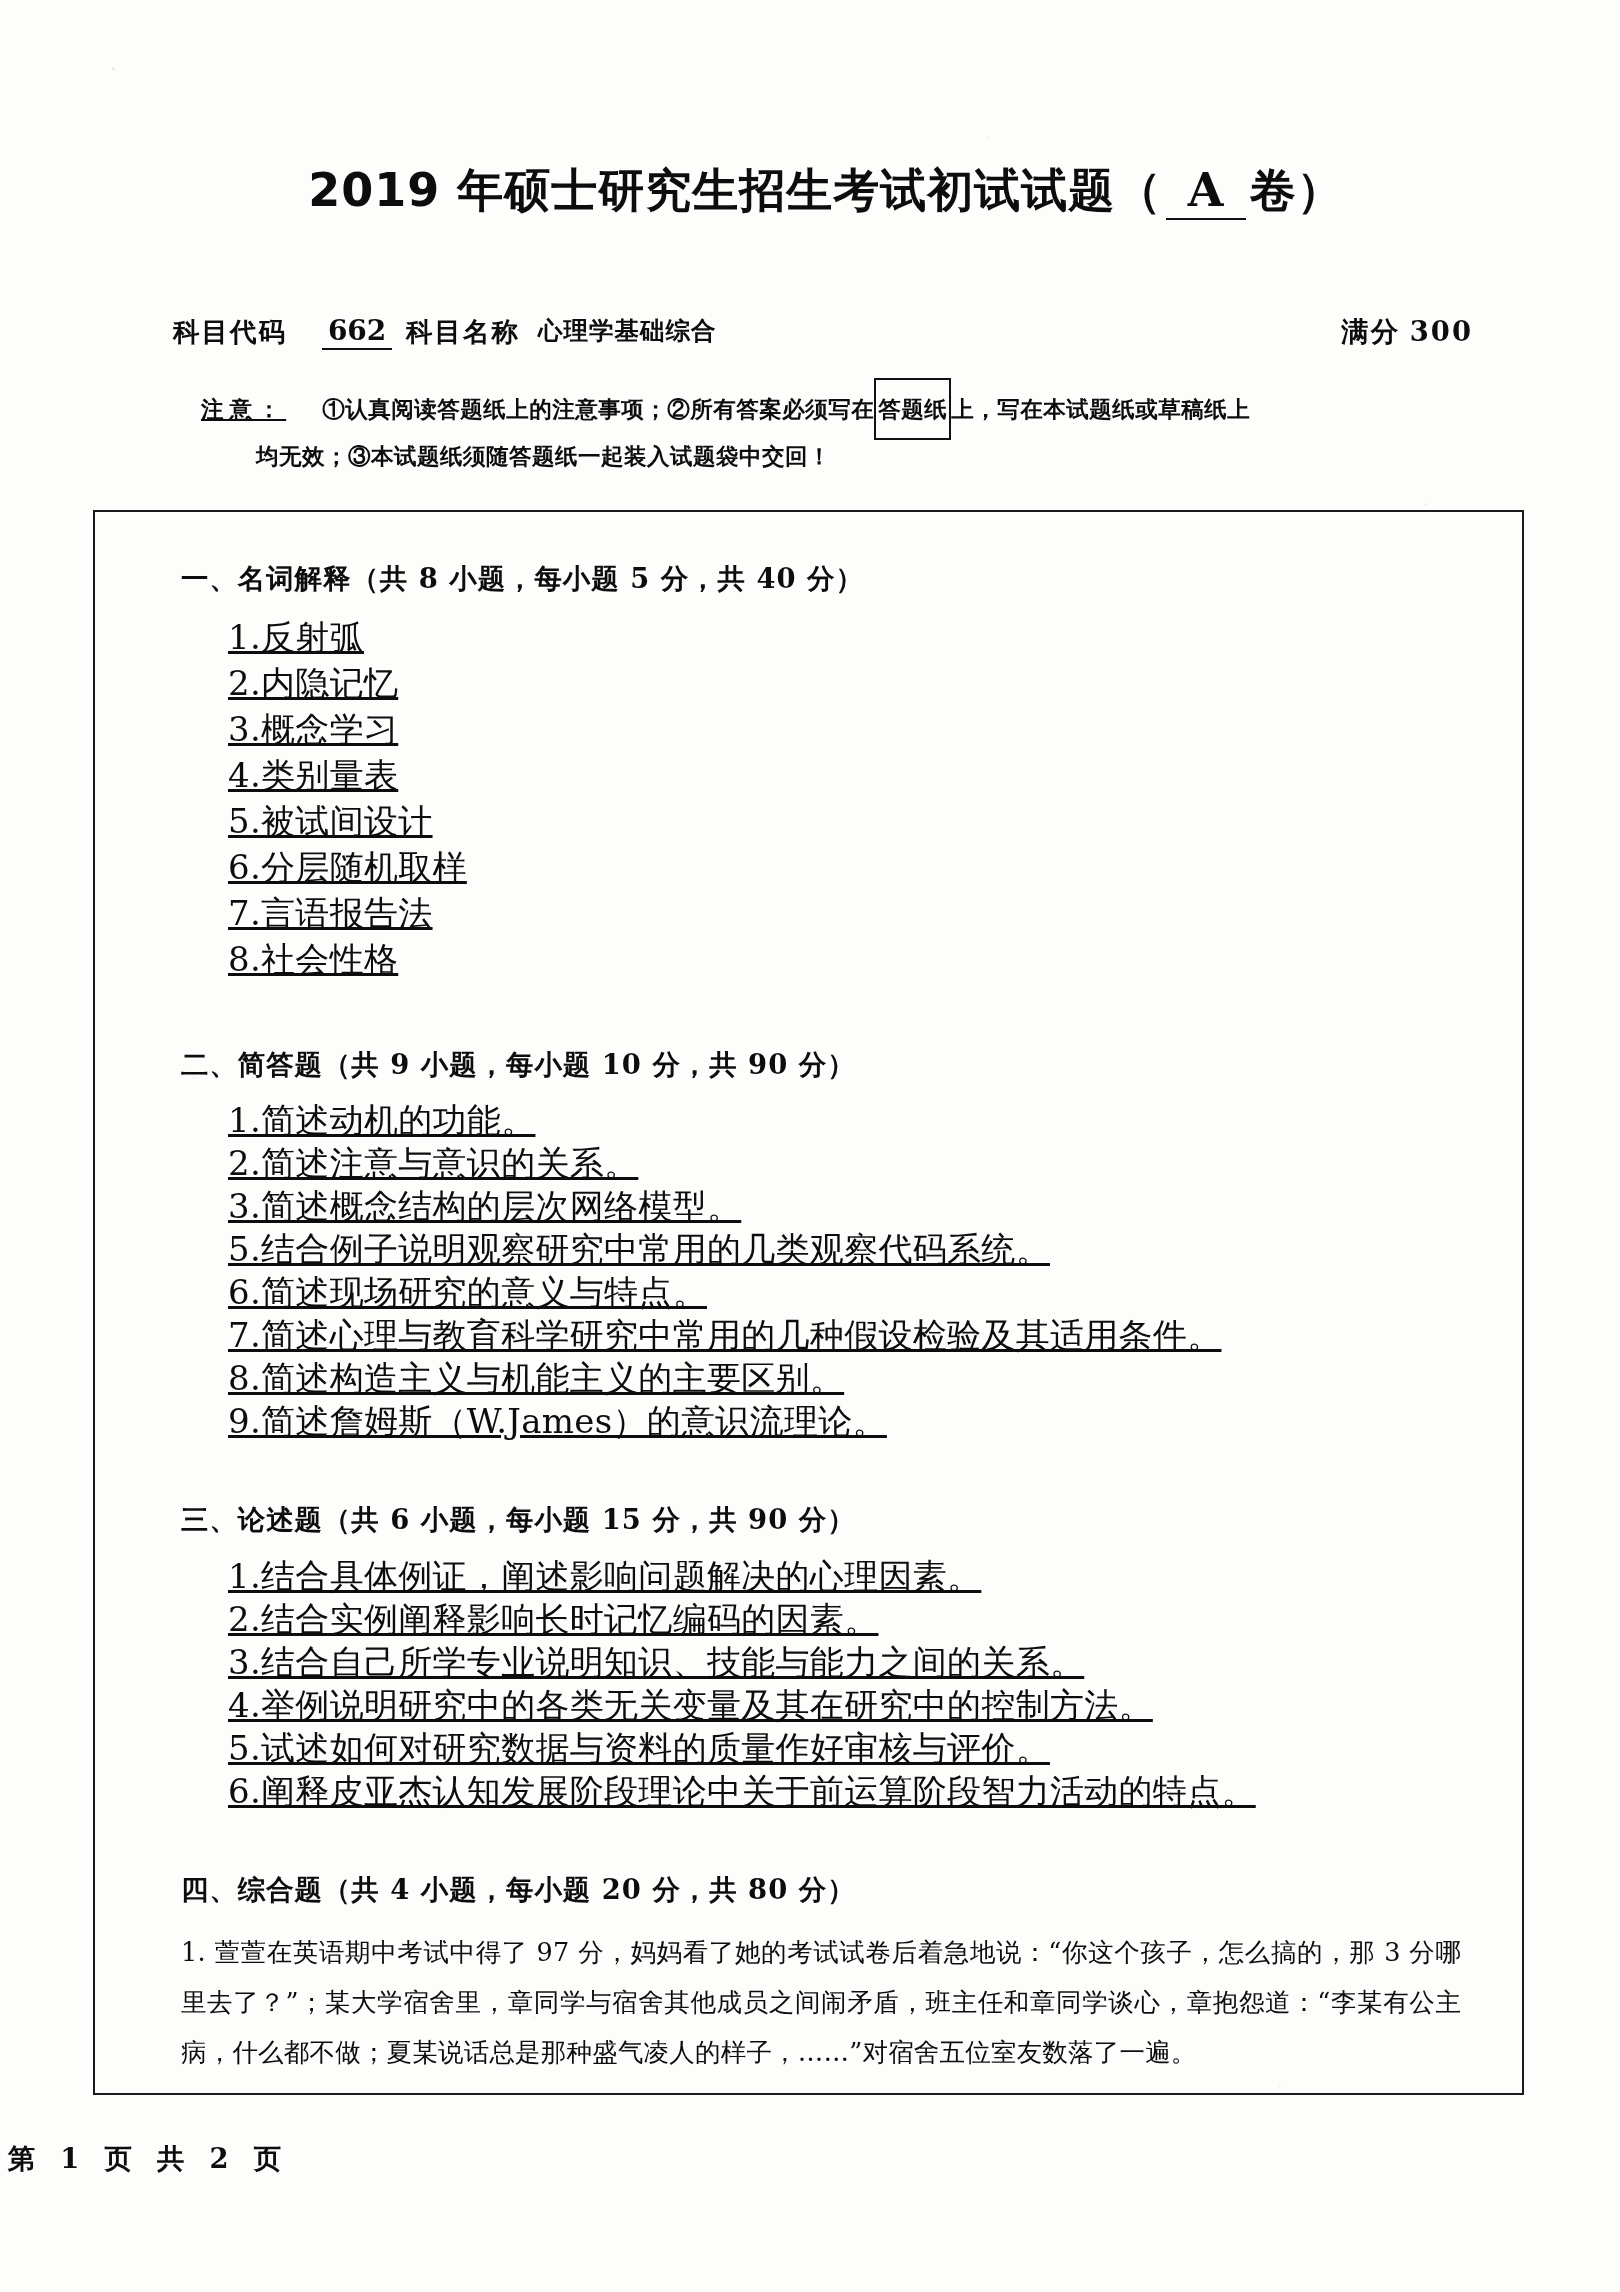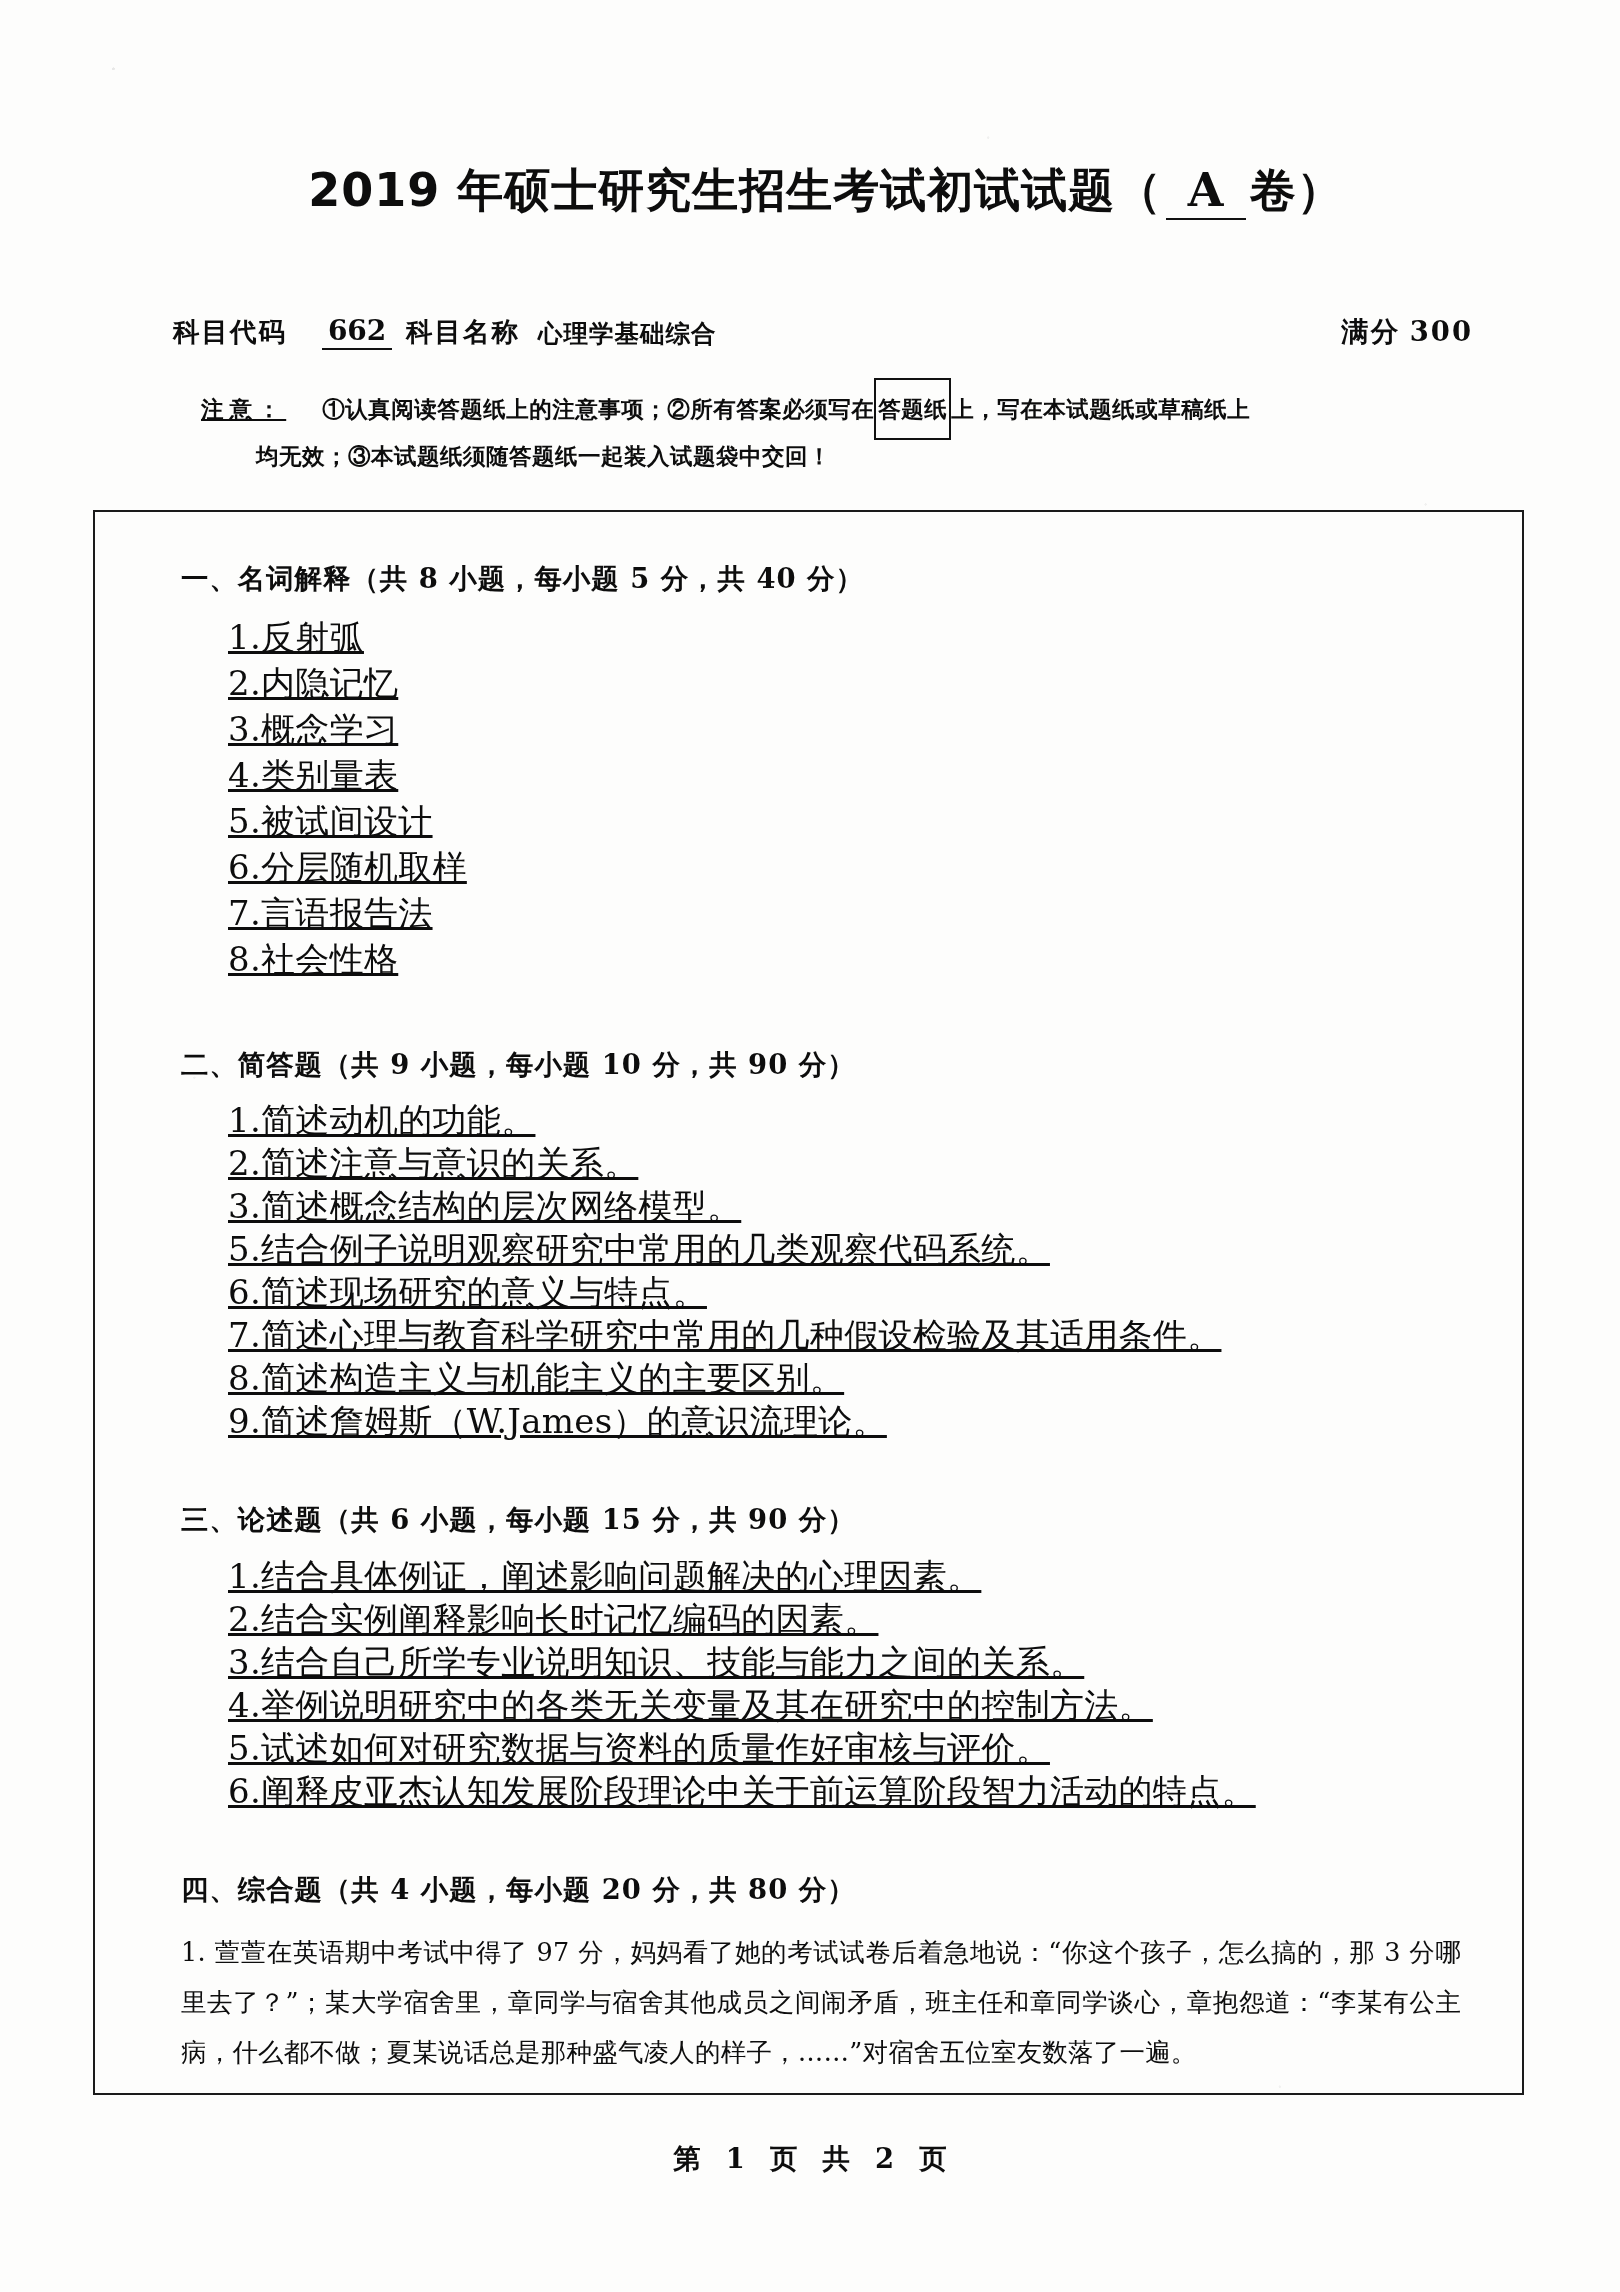--- a/index.html
+++ b/index.html
@@ -69,21 +69,21 @@
     margin: 0 3.9px;
     font-family: "DejaVu Serif", "Liberation Serif", serif;
   }
 
   .meta-row {
     position: absolute;
     top: 314px;
     left: 173px;
     right: 147px;
     display: flex;
-    align-items: flex-end;
+    align-items: flex-start;
     font-size: 26.5px;
     font-weight: bold;
     white-space: nowrap;
   }
   .meta-label { letter-spacing: 2px; }
   .meta-code {
     margin: 0 13.7px 0 35px;
     font-size: 28px;
     border-bottom: 2.9px solid #111;
     padding: 0 5.9px 1px 5.9px;
@@ -180,21 +180,21 @@
     text-align: justify;
     text-justify: inter-character;
     padding-right: 3.9px;
   }
 
   .footer {
     position: absolute;
     top: 2141px;
     left: 0;
     width: 100%;
-    text-align: center;
+    text-align: left;
     font-size: 27.4px;
     font-weight: bold;
     letter-spacing: 7.8px;
     text-indent: 7.8px;
   }
 </style>
 </head>
 <body>
 
 <div class="page">

